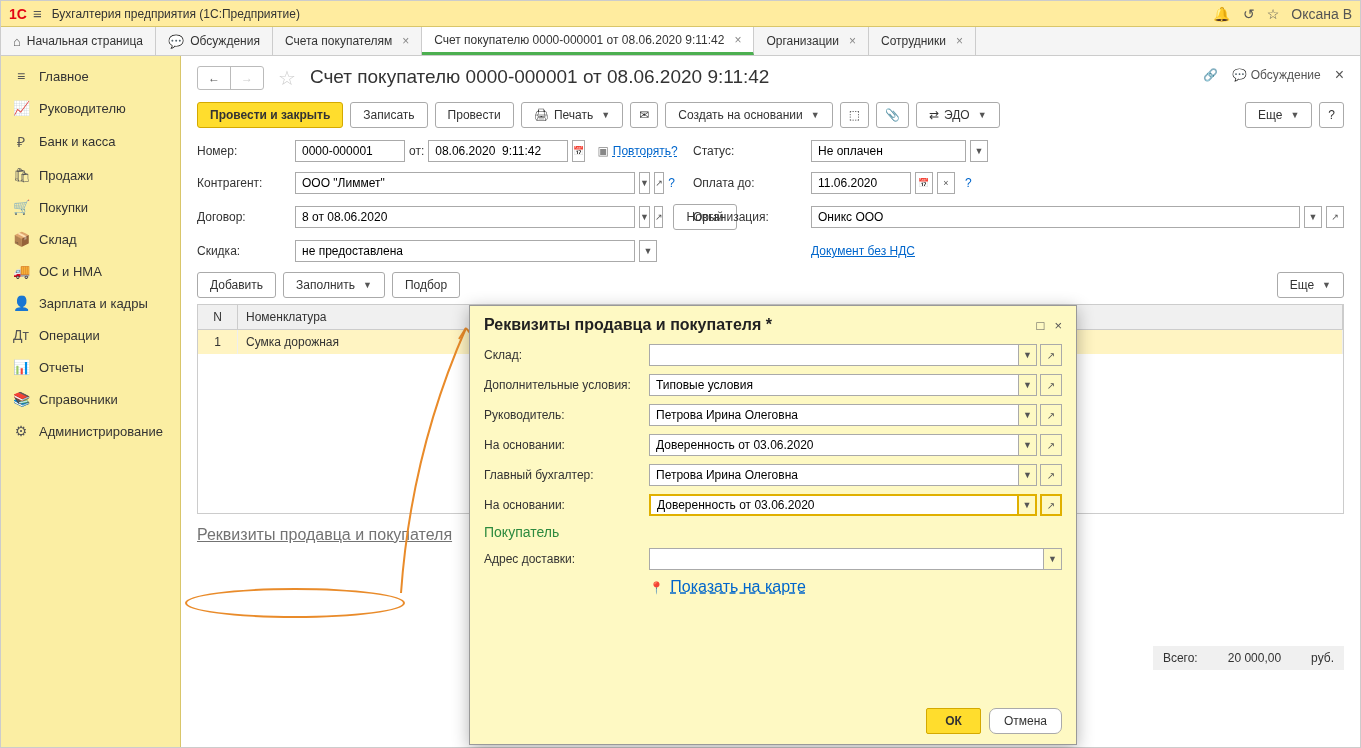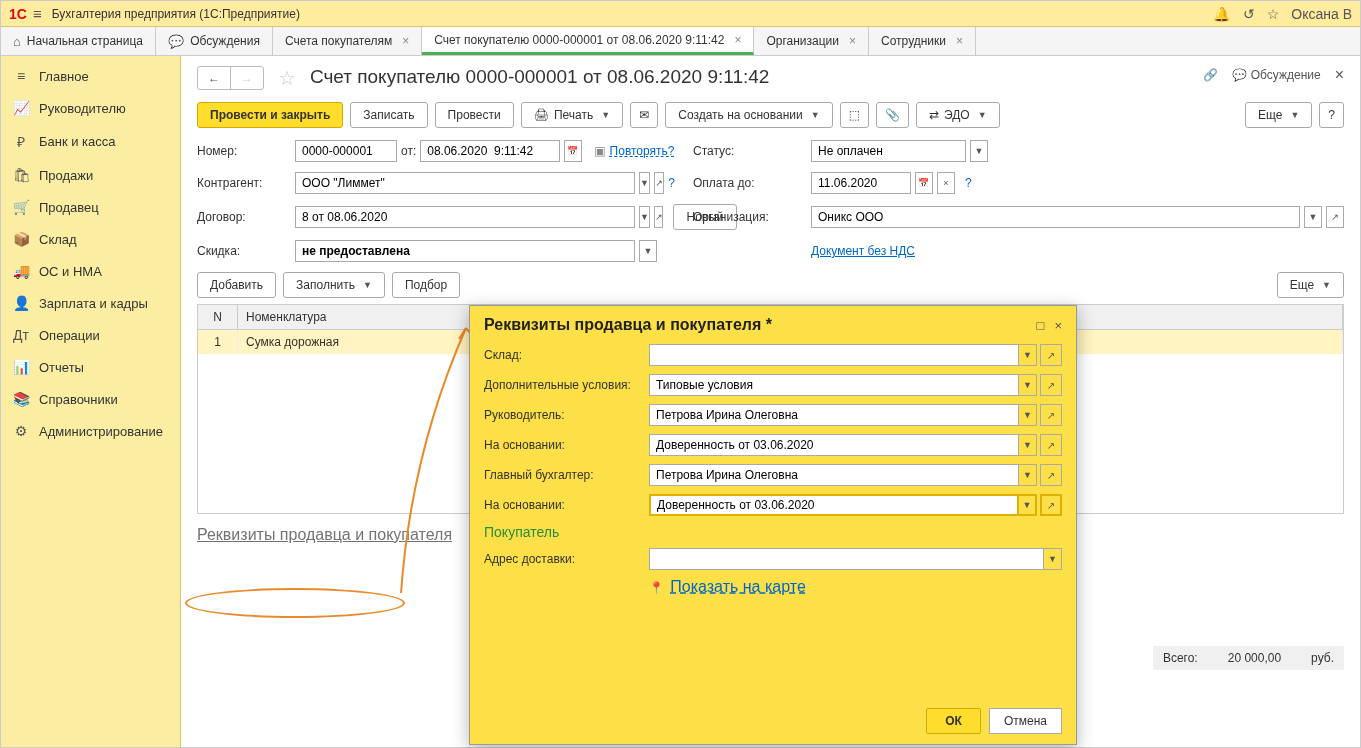--- a/index.html
+++ b/index.html
@@ -75,40 +75,40 @@
 .footer-links { margin-top:12px; }
 .seller-link { color:#737373; text-decoration:underline; font-size:16px; cursor:pointer; position:relative; }
 .oval { position:absolute; left:184px; top:587px; width:220px; height:30px; border:2px solid #e98b2a; border-radius:50%/50%; pointer-events:none; }
 .arrow-svg { position:absolute; left:390px; top:322px; pointer-events:none; }
 
 
 .totals { position:absolute; right:16px; top:590px; background:#f0f0f0; padding:5px 10px; font-size:12px; display:flex; gap:30px; }
 .totals .val { font-weight:normal; }
 
 
-.modal { position:absolute; left:468px; top:304px; width:608px; height:440px; background:#fde047; border:1px solid #999; box-shadow:0 4px 16px rgba(0,0,0,0.3); z-index:10; display:flex; flex-direction:column; }
+.modal { position:absolute; left:468px; top:304px; width:608px; height:440px; background:#fef9c3; border:1px solid #999; box-shadow:0 4px 16px rgba(0,0,0,0.3); z-index:10; display:flex; flex-direction:column; }
 .modal-head { padding:10px 14px 6px 14px; display:flex; align-items:center; }
 .modal-title { font-size:16px; font-weight:bold; color:#222; flex:1; }
 .modal-ctrl { display:flex; gap:10px; color:#555; }
 .modal-ctrl span { cursor:pointer; font-size:13px; }
 .modal-body { padding:4px 14px; flex:1; overflow:auto; }
 .section-title { color:#2c8a3f; font-size:14px; margin:6px 0 8px 0; }
 .modal-row { display:flex; align-items:center; margin-bottom:8px; gap:10px; }
 .modal-label { width:155px; font-size:12px; color:#333; }
 .modal-input-wrap { flex:1; display:flex; }
 .modal-input { flex:1; border:1px solid #aaa; padding:3px 6px; font-size:12px; height:22px; background:#fff; }
 .modal-input.active { border:2px solid #e0b000; }
 .dd-s { border:1px solid #aaa; border-left:none; width:18px; height:22px; display:flex; align-items:center; justify-content:center; font-size:9px; color:#555; cursor:pointer; }
 .ext-btn { border:1px solid #aaa; width:22px; height:22px; margin-left:3px; display:flex; align-items:center; justify-content:center; font-size:10px; color:#555; cursor:pointer; }
 .map-row { padding-left:165px; margin-top:2px; }
 .map-link { color:#0066cc; text-decoration:underline dashed; font-size:16px; cursor:pointer; }
 .pin { color:#c00; margin-right:3px; }
 .modal-footer { padding:10px 14px; display:flex; justify-content:flex-end; gap:8px; border-top:none; }
 .btn-ok { background:#ffdd2d; border:1px solid #d4a900; padding:5px 18px; border-radius:2px; font-weight:bold; cursor:pointer; }
-.btn-cancel { background:#fff; border:1px solid #aaa; padding:5px 14px; border-radius:0; cursor:pointer; }
+.btn-cancel { background:#fff; border:1px solid #aaa; padding:5px 14px; border-radius:7px; cursor:pointer; }
 </style>
 </head>
 <body>
 
 <div class="app">
 
   <div class="topbar">
     <span class="logo">1C</span>
     <span class="burger">≡</span>
     <span>Бухгалтерия предприятия  (1С:Предприятие)</span>
@@ -161,21 +161,21 @@
         <div class="side-item">
           <span class="side-icon">₽</span>
           <span>Банк и касса</span>
         </div>
         <div class="side-item">
           <span class="side-icon">🛍</span>
           <span>Продажи</span>
         </div>
         <div class="side-item">
           <span class="side-icon">🛒</span>
-          <span>Продавец</span>
+          <span>Покупки</span>
         </div>
         <div class="side-item">
           <span class="side-icon">📦</span>
           <span>Склад</span>
         </div>
         <div class="side-item">
           <span class="side-icon">🚚</span>
           <span>ОС и НМА</span>
         </div>
         <div class="side-item">
@@ -232,21 +232,21 @@
         <span class="btn">
             <span>Еще</span>
             <span class="dd">▼</span>
           </span>
         <span class="btn icon-only">?</span>
       </div>
 
       <div class="form-grid">
         <span class="form-label">Номер:</span>
         <div class="input-grp">
-          <input class="input" style="width: 102px;" value="0000-000001">
+          <input class="input" style="width: 110px;" value="0000-000001">
           <span class="form-label">от:</span>
           <input class="input" style="width: 140px;" value="08.06.2020  9:11:42">
           <span class="dd-btn">📅</span>
           <span style="margin-left:8px;color:#888">▣</span>
           <span class="repeat-link">Повторять?</span>
         </div>
         <span class="form-label">Статус:</span>
         <div class="input-grp">
           <input class="input" style="width: 155px;" value="Не оплачен">
           <span class="dd-btn">▼</span>
@@ -276,21 +276,21 @@
         </div>
         <span class="form-label">Организация:</span>
         <div class="input-grp">
           <input class="input" style="flex: 1 1 0%; width: 340px;" value="Оникс ООО">
           <span class="dd-btn">▼</span>
           <span class="dd-btn">↗</span>
         </div>
 
         <span class="form-label">Скидка:</span>
         <div class="input-grp">
-          <input class="input" style="width: 340px; font-weight: bold;" value="не предоставлена">
+          <input class="input" style="width: 340px;" value="не предоставлена">
           <span class="dd-btn">▼</span>
         </div>
         <span></span>
         <div><span class="doc-link">Документ без НДС</span></div>
       </div>
 
       <div class="toolbar2">
         <span class="btn">Добавить</span>
         <span class="btn">
             <span>Заполнить</span>

